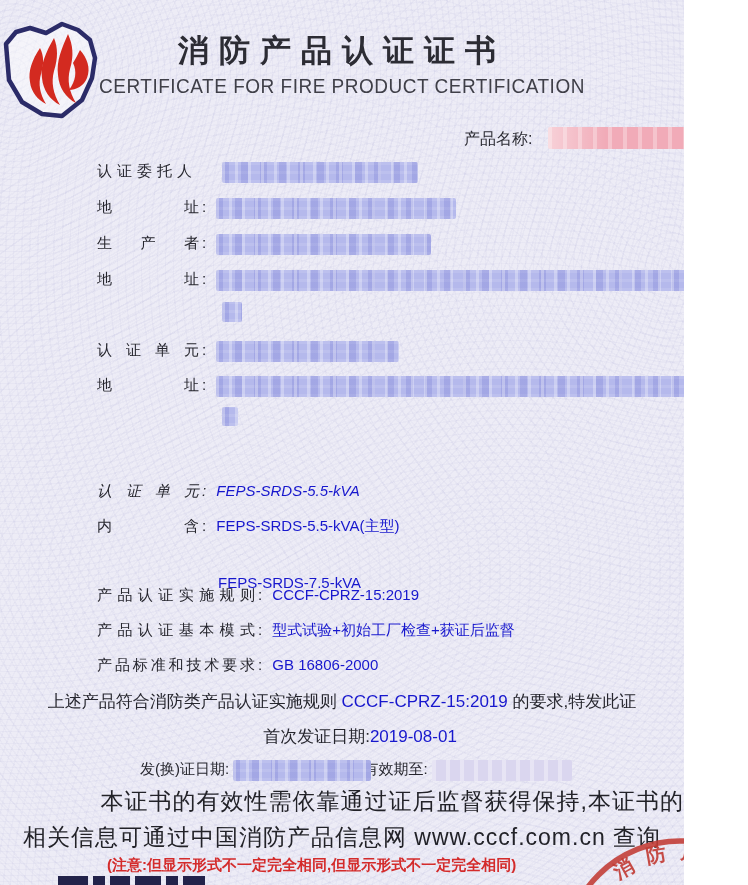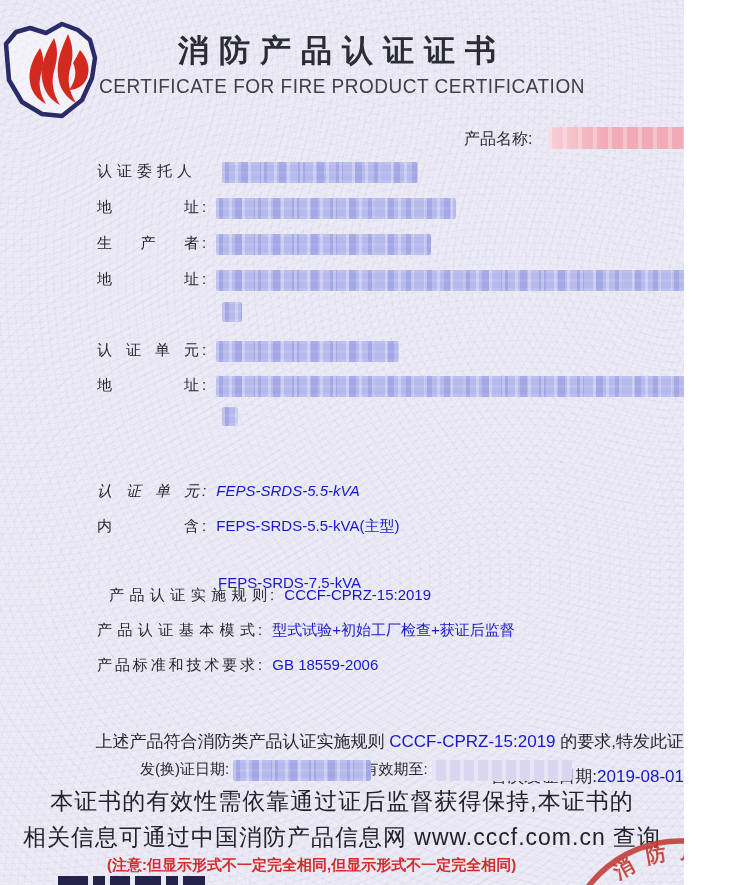--- a/index.html
+++ b/index.html
@@ -43,21 +43,21 @@
     background-color:#f1abb8;
     background-image:
       linear-gradient(90deg, rgba(255,255,255,.45), rgba(255,255,255,0) 30%),
       repeating-linear-gradient(90deg, rgba(255,255,255,.30) 0 4px, rgba(255,255,255,0) 4px 15px);
   }
   .redact.pale{
     background-color:#dad6ef;
     background-image:
       repeating-linear-gradient(90deg, rgba(255,255,255,.35) 0 4px, rgba(255,255,255,0) 4px 14px);
   }
-  .center-line{ left:0; right:0; text-align:right; font-size:17px; white-space:nowrap;margin-top:40px;}
+  .center-line{ left:0; right:0; text-align:center; font-size:17px; white-space:nowrap;}
   .footer-line{ left:0; right:0; text-align:center; font-size:23px; color:#222228; letter-spacing:1px; white-space:nowrap;}
   .note-line{ left:107px; top:856px; font-size:15px; font-weight:bold; color:#d42b2b; white-space:nowrap;}
   .wm{ left:58px; top:876px; display:flex; gap:5px; }
   .wm span{ display:block; height:9px; background:#22224a; }
 </style>
 </head>
 <body>
 
 <div id="page">
 
@@ -114,51 +114,51 @@
     <span class="lbl">认证单元</span><span class="sep">:</span>
     <span class="val">FEPS-SRDS-5.5-kVA</span>
   </div>
 
   <div class="abs row" style="top:517px;">
     <span class="lbl">内含</span><span class="sep">:</span>
     <span class="val">FEPS-SRDS-5.5-kVA(主型)</span>
   </div>
   <div class="abs row val" style="left:218px; top:552px;margin-top:22px;">FEPS-SRDS-7.5-kVA</div>
 
-  <div class="abs row" style="top:586px;margin-left:12px;">
+  <div class="abs row" style="top:586px;">
     <span class="lbl wide">产品认证实施规则</span><span class="sep">:</span>
     <span class="val">CCCF-CPRZ-15:2019</span>
   </div>
 
   <div class="abs row" style="top:621px;">
     <span class="lbl wide">产品认证基本模式</span><span class="sep">:</span>
     <span class="val">型式试验+初始工厂检查+获证后监督</span>
   </div>
 
   <div class="abs row" style="top:656px;">
     <span class="lbl wide">产品标准和技术要求</span><span class="sep">:</span>
-    <span class="val">GB 18559-2006</span>
+    <span class="val">GB 16806-2000</span>
   </div>
 
   <div class="abs center-line" style="top:690px;">
     <span>上述产品符合消防类产品认证实施规则 </span><span class="val">CCCF-CPRZ-15:2019</span><span> 的要求,特发此证</span>
   </div>
 
   <div class="abs center-line" style="top:725px;padding-left:36px;">
     <span>首次发证日期:</span><span class="val">2019-08-01</span>
   </div>
 
   <div class="abs row" style="left:140px; top:760px;">
     <span>发(换)证日期:</span>
     <span class="redact" style="width:138px; position:relative; z-index:2;"></span>
     <span style="margin-left:-12px;">有效期至:</span>
     <span class="redact pale" style="width:140px;"></span>
   </div>
 
-  <div class="abs footer-line" style="top:786px;">本证书的有效性需依靠通过证后监督获得保持,本证书的</div>
+  <div class="abs footer-line" style="top:786px;text-align:right;">本证书的有效性需依靠通过证后监督获得保持,本证书的</div>
   <div class="abs footer-line" style="top:822px;">
     <span>相关信息可通过中国消防产品信息网 </span><span>www.cccf.com.cn</span><span> 查询</span>
   </div>
 
   <div class="abs note-line">(注意:但显示形式不一定完全相同,但显示形式不一定完全相同)</div>
 
   <div class="abs wm">
     <span style="width:30px;"></span>
       <span style="width:12px;"></span>
       <span style="width:20px;"></span>

